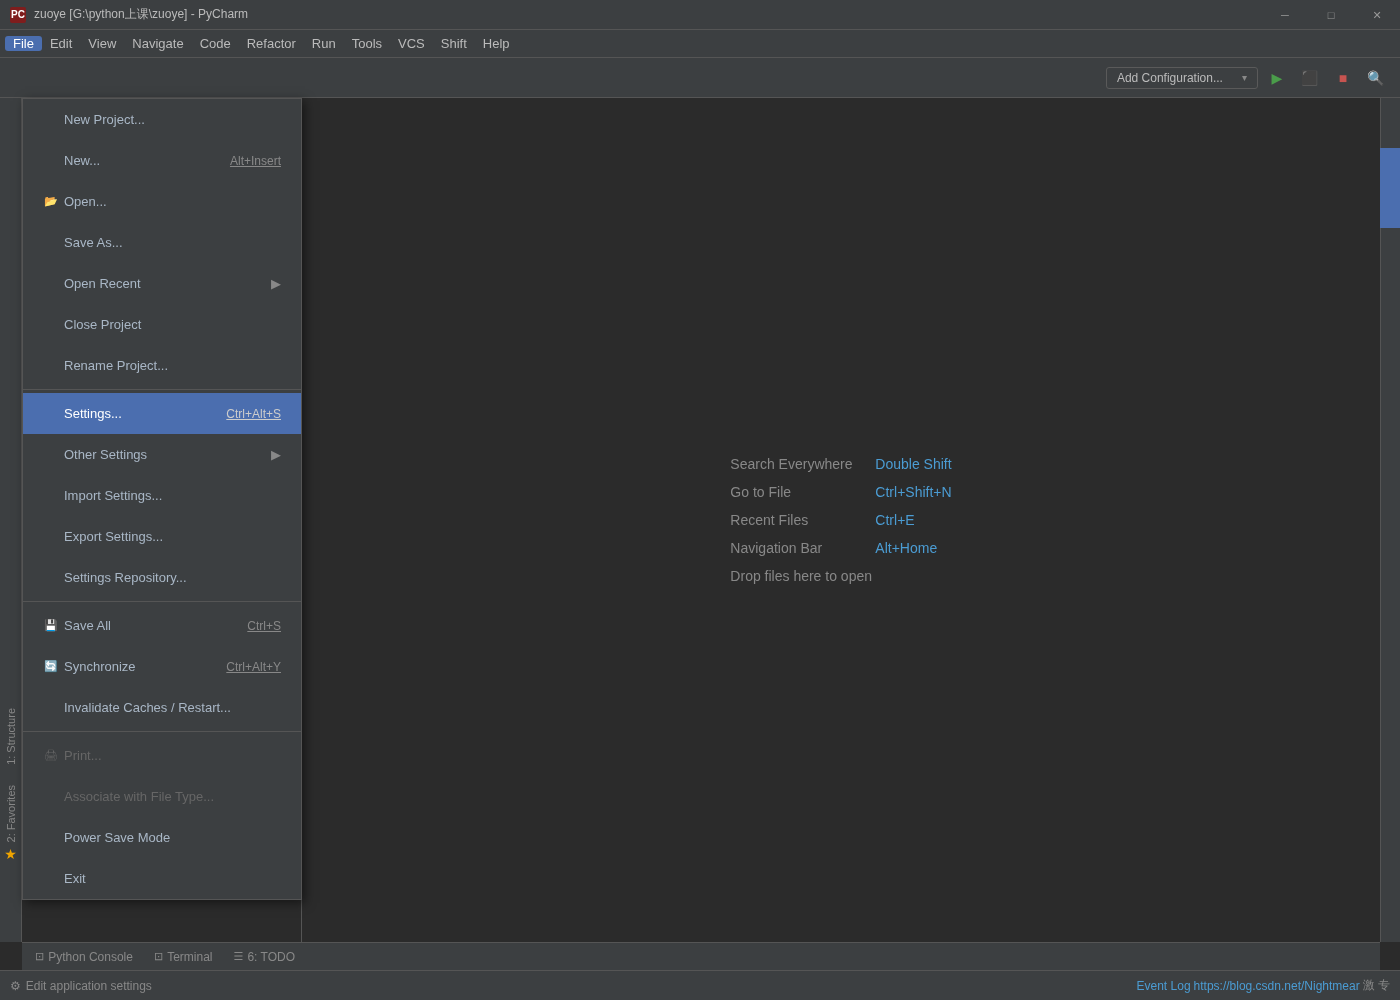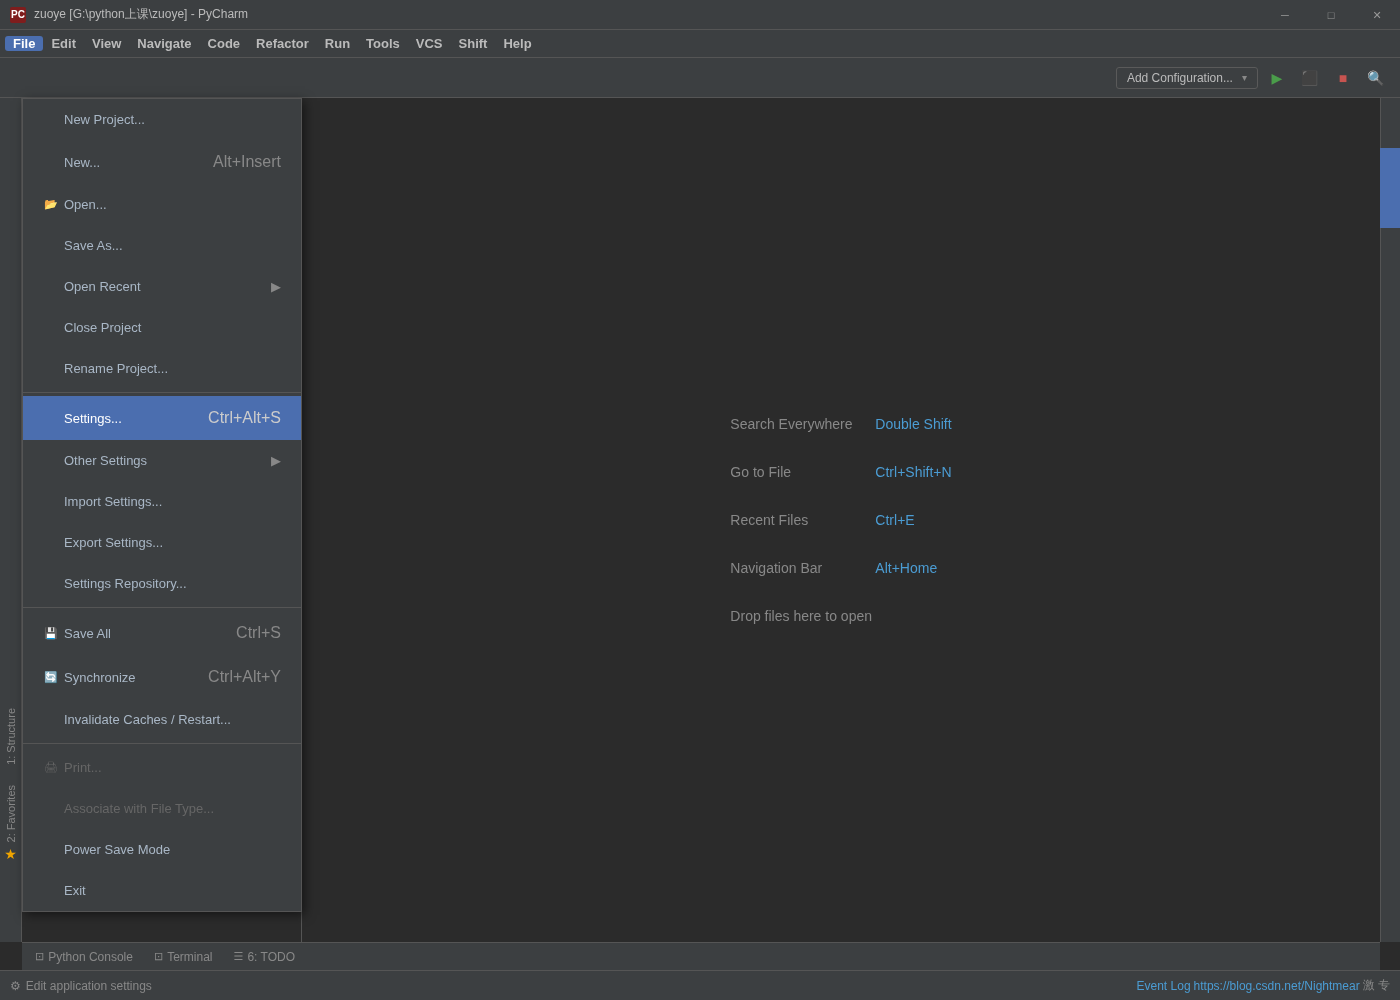--- a/index.html
+++ b/index.html
@@ -69,21 +69,20 @@
       align-items: center;
       padding: 0 5px;
       border-bottom: 1px solid #555;
     }
     .menu-item {
       padding: 0 8px;
       cursor: pointer;
       color: #bbb;
       font-size: 13px;
       border-radius: 3px;
-      font-weight: bold;
     }
     .menu-item.active { background: #4b6eaf; color: white; }
 
     
     #toolbar {
       height: 40px;
       background: #3c3f41;
       display: flex;
       align-items: center;
       padding: 0 10px;
@@ -94,21 +93,21 @@
     #add-config-btn {
       background: #3c3f41;
       border: 1px solid #5a5a5a;
       color: #bbb;
       padding: 3px 10px;
       border-radius: 3px;
       cursor: pointer;
       font-size: 12px;
       display: flex;
       align-items: center;
-      gap: 9px;
+      gap: 19px;
     }
     .toolbar-icon-btn {
       width: 28px;
       height: 28px;
       background: transparent;
       border: none;
       color: #888;
       cursor: pointer;
       display: flex;
       align-items: center;
@@ -149,21 +148,22 @@
       cursor: pointer;
       color: #a9b7c6;
       font-size: 13px;
       position: relative;
     }
     .dropdown-item.active { background: #4b6eaf; color: white; }
     .dropdown-item.disabled { color: #666; cursor: default; }
     .dropdown-item .shortcut {
       margin-left: auto;
       color: #888;
-      font-size: 16px;
+      font-size: 12px;
+      text-decoration: underline;
     }
     .dropdown-item.active .shortcut { color: #ccc; }
     .dropdown-item .arrow {
       margin-left: auto;
       color: #888;
     }
     .dropdown-separator {
       height: 1px;
       background: #555;
       margin: 3px 0;
@@ -181,21 +181,21 @@
       flex: 1;
       background: #2b2b2b;
       display: flex;
       flex-direction: column;
       align-items: center;
       justify-content: center;
     }
     #welcome-content {
       display: flex;
       flex-direction: column;
-      gap: 32px;
+      gap: 12px;
       color: #888;
     }
     .welcome-row {
       display: flex;
       align-items: center;
       gap: 15px;
       font-size: 14px;
     }
     .welcome-row .label {
       color: #888;

